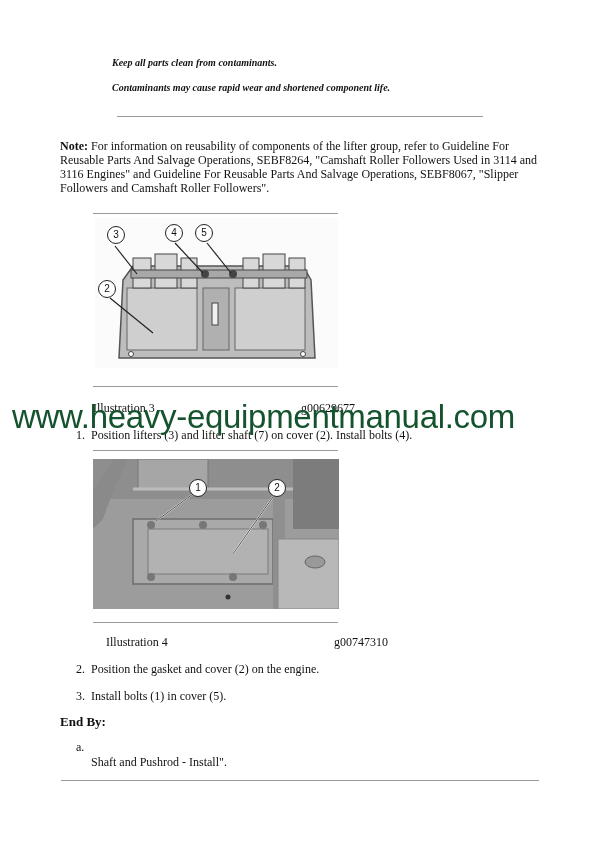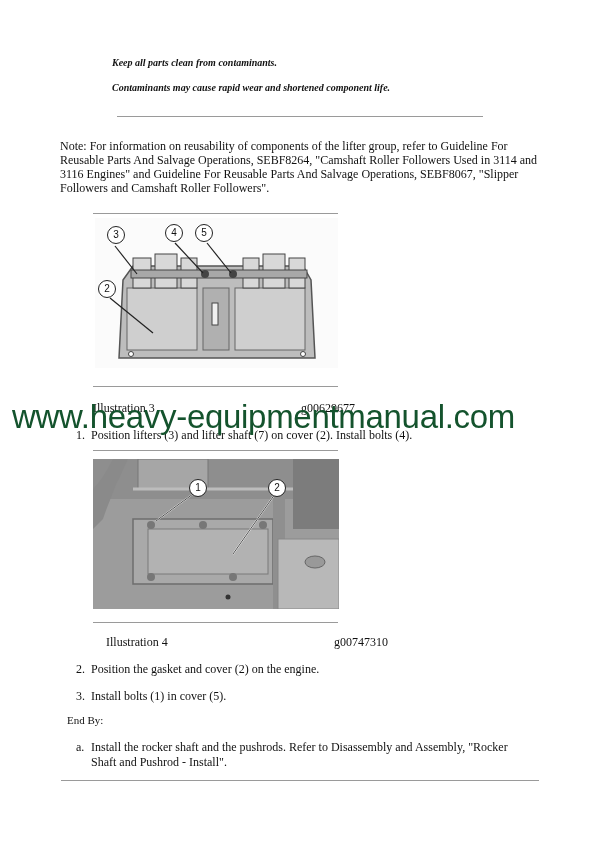--- a/index.html
+++ b/index.html
@@ -1,21 +1,21 @@
 <!DOCTYPE html>
 <html><head>
 <meta charset="utf-8">
 <style>
   html, body { margin: 0; padding: 0; background: #ffffff; }
   body {
     width: 600px; height: 849px; position: relative; overflow: hidden;
     font-family: "Liberation Serif", serif; color: #111;
   }
   .abs { position: absolute; }
-  .bold { font-weight: normal; }
+  .bold { font-weight: bold; }
   .warn { left: 112px; font-size: 10px; font-weight: bold; font-style: italic; }
   .rule { position: absolute; height: 1px; background: #9a9a9a; }
   .note { left: 60px; top: 139px; width: 490px; font-size: 12px; line-height: 14px; }
   .caption { font-size: 12px; }
   .step { font-size: 12px; line-height: 14px; }
   .step .num { position: absolute; left: 0; }
   .step .txt { position: absolute; left: 15px; }
   .watermark {
     position: absolute; left: 12px; top: 399px; width: 580px;
     font-family: "Liberation Sans", sans-serif; font-size: 33px; color: #14532d;
@@ -117,19 +117,18 @@
 
 <div class="abs step" style="left:76px; top:662px; width:440px;">
   <span class="num">2.</span>
   <span class="txt">Position the gasket and cover (2) on the engine.</span>
 </div>
 <div class="abs step" style="left:76px; top:689px; width:440px;">
   <span class="num">3.</span>
   <span class="txt">Install bolts (1) in cover (5).</span>
 </div>
 
-<div class="abs bold" style="left:67px; top:714px; font-size:11px;">End By:</div>
+<div class="abs bold" style="left:60px; top:714px; font-size:13px;">End By:</div>
 <div class="abs step" style="left:76px; top:740px; width:470px; height:30px;">
   <span class="num">a.</span>
-  <span class="txt" style="top:0;">Install the rocker shaft and the pushrods. Refer to Disassembly and Assembly, "Rocker</span>
   <span class="txt" style="top:15px;">Shaft and Pushrod - Install".</span>
 </div>
 <div class="rule" style="left:61px; top:780px; width:478px;"></div>
 
 </body></html>

